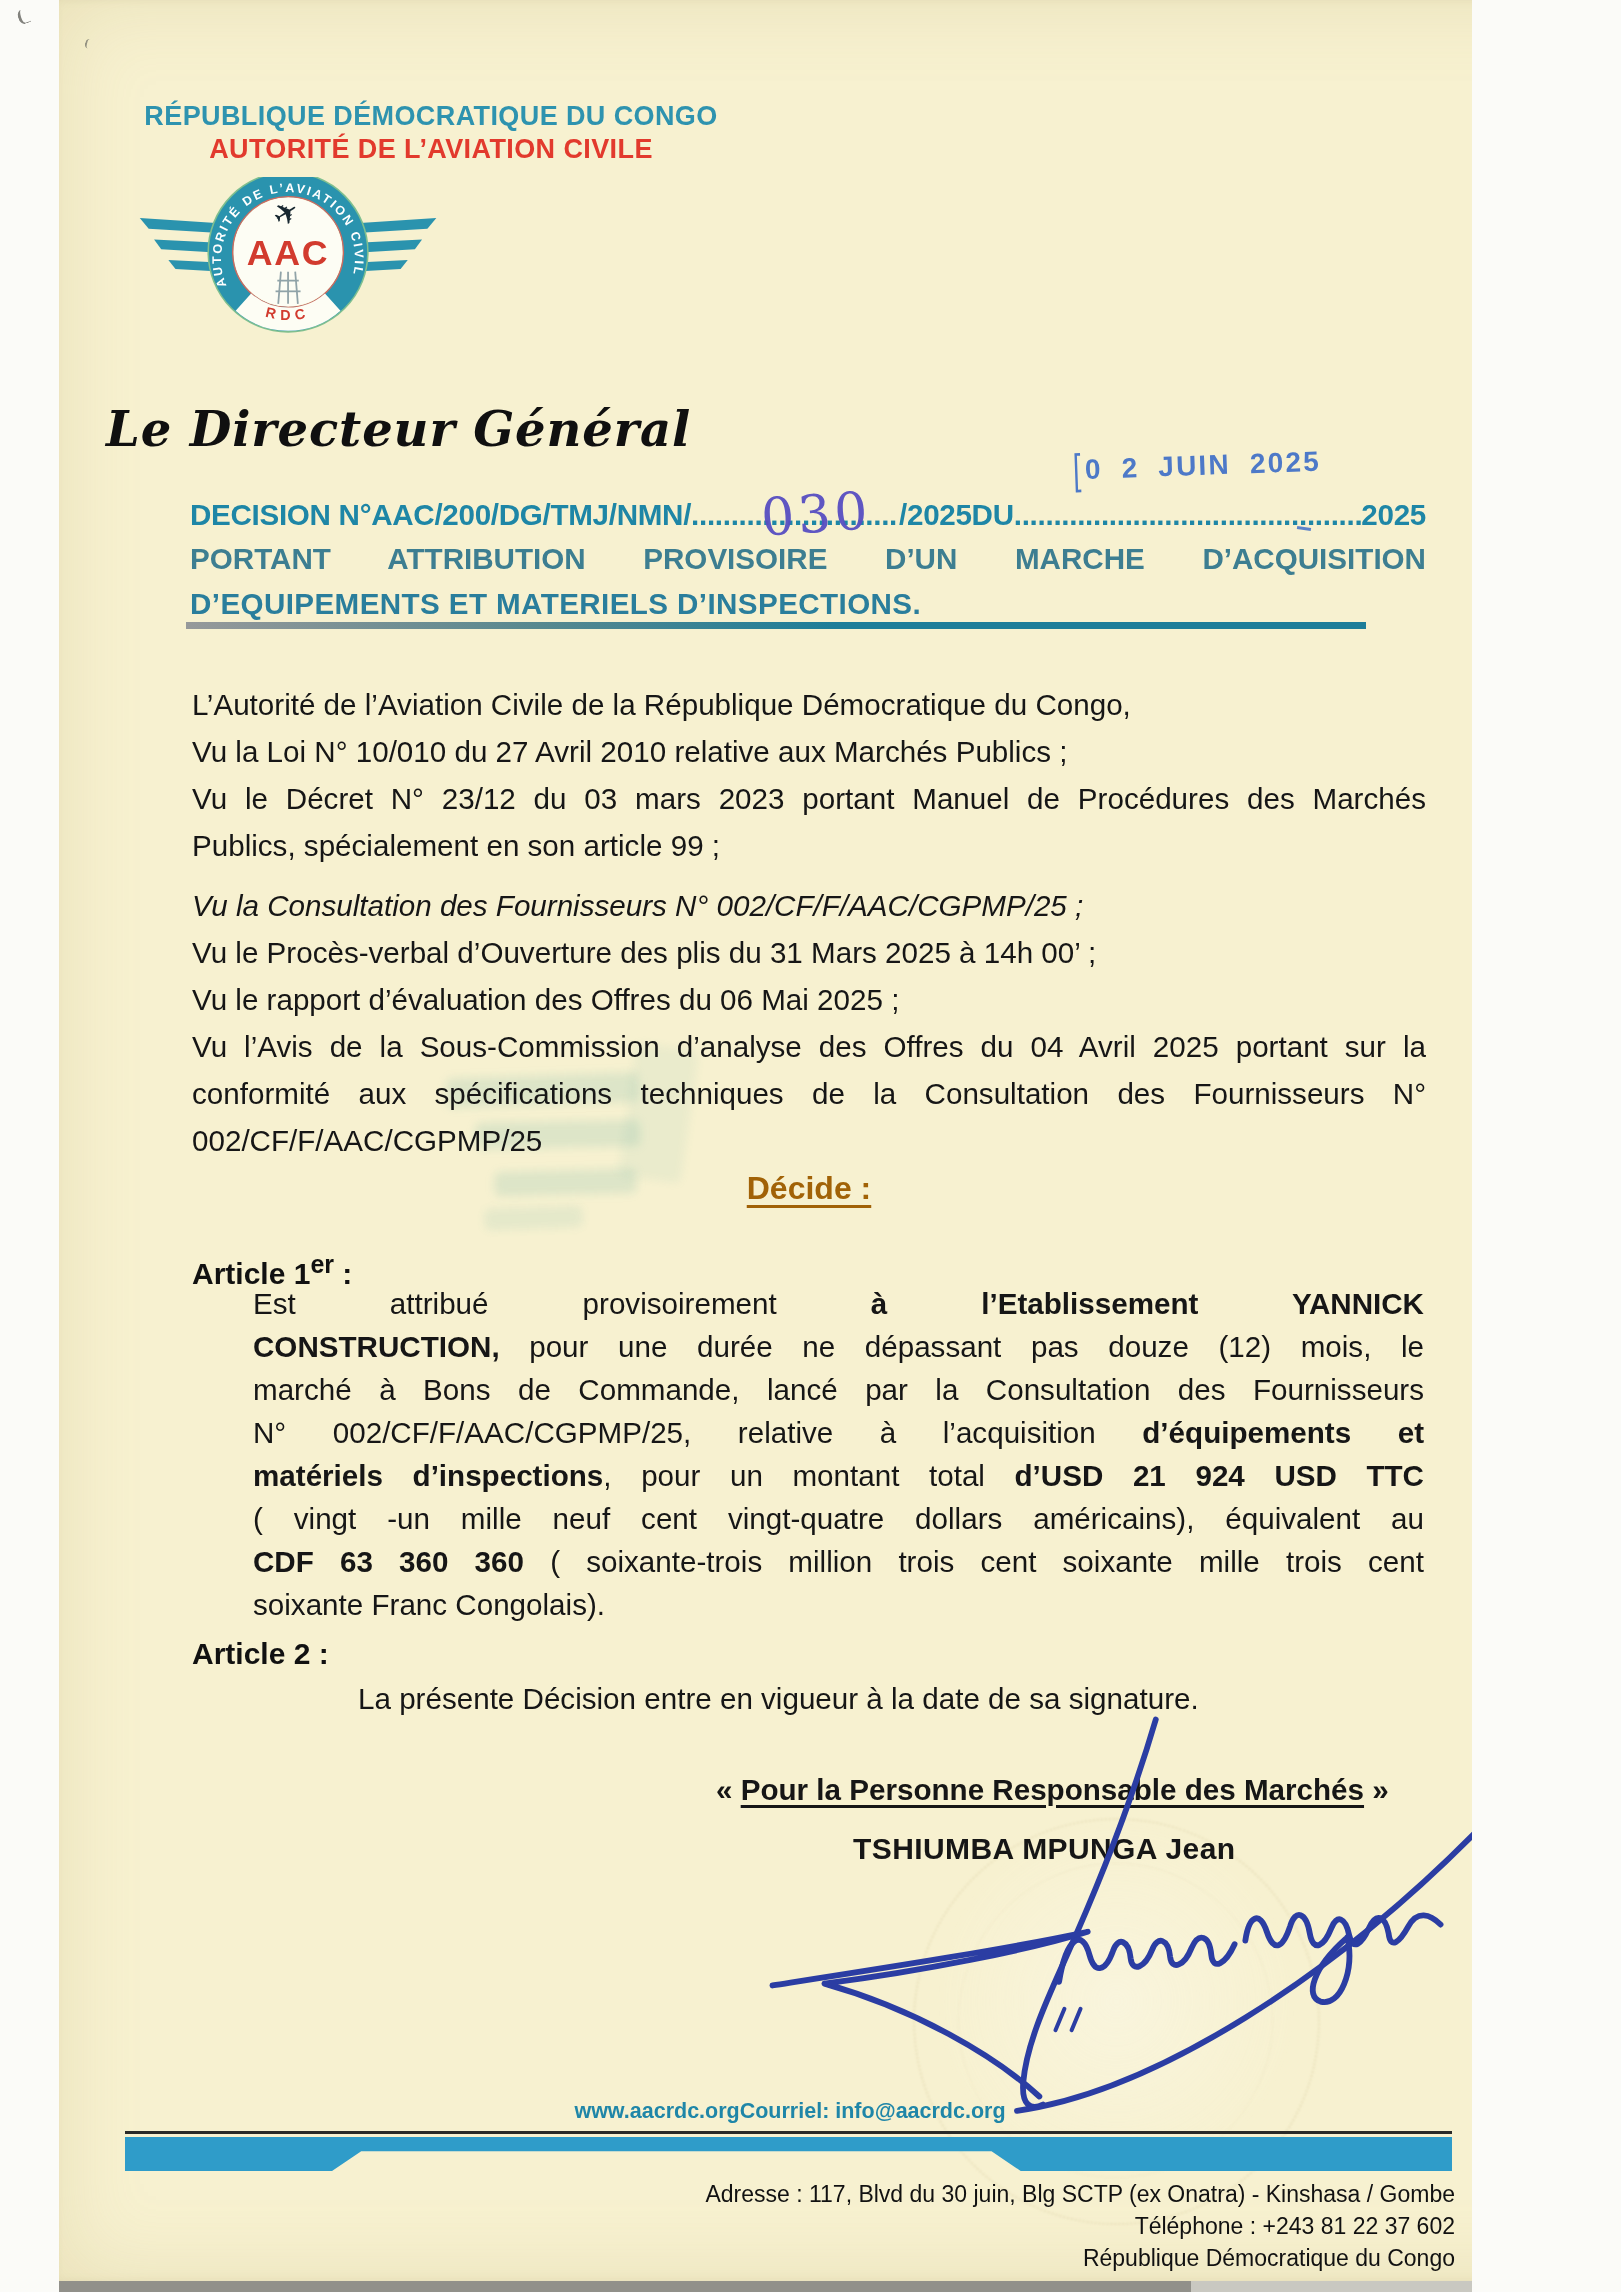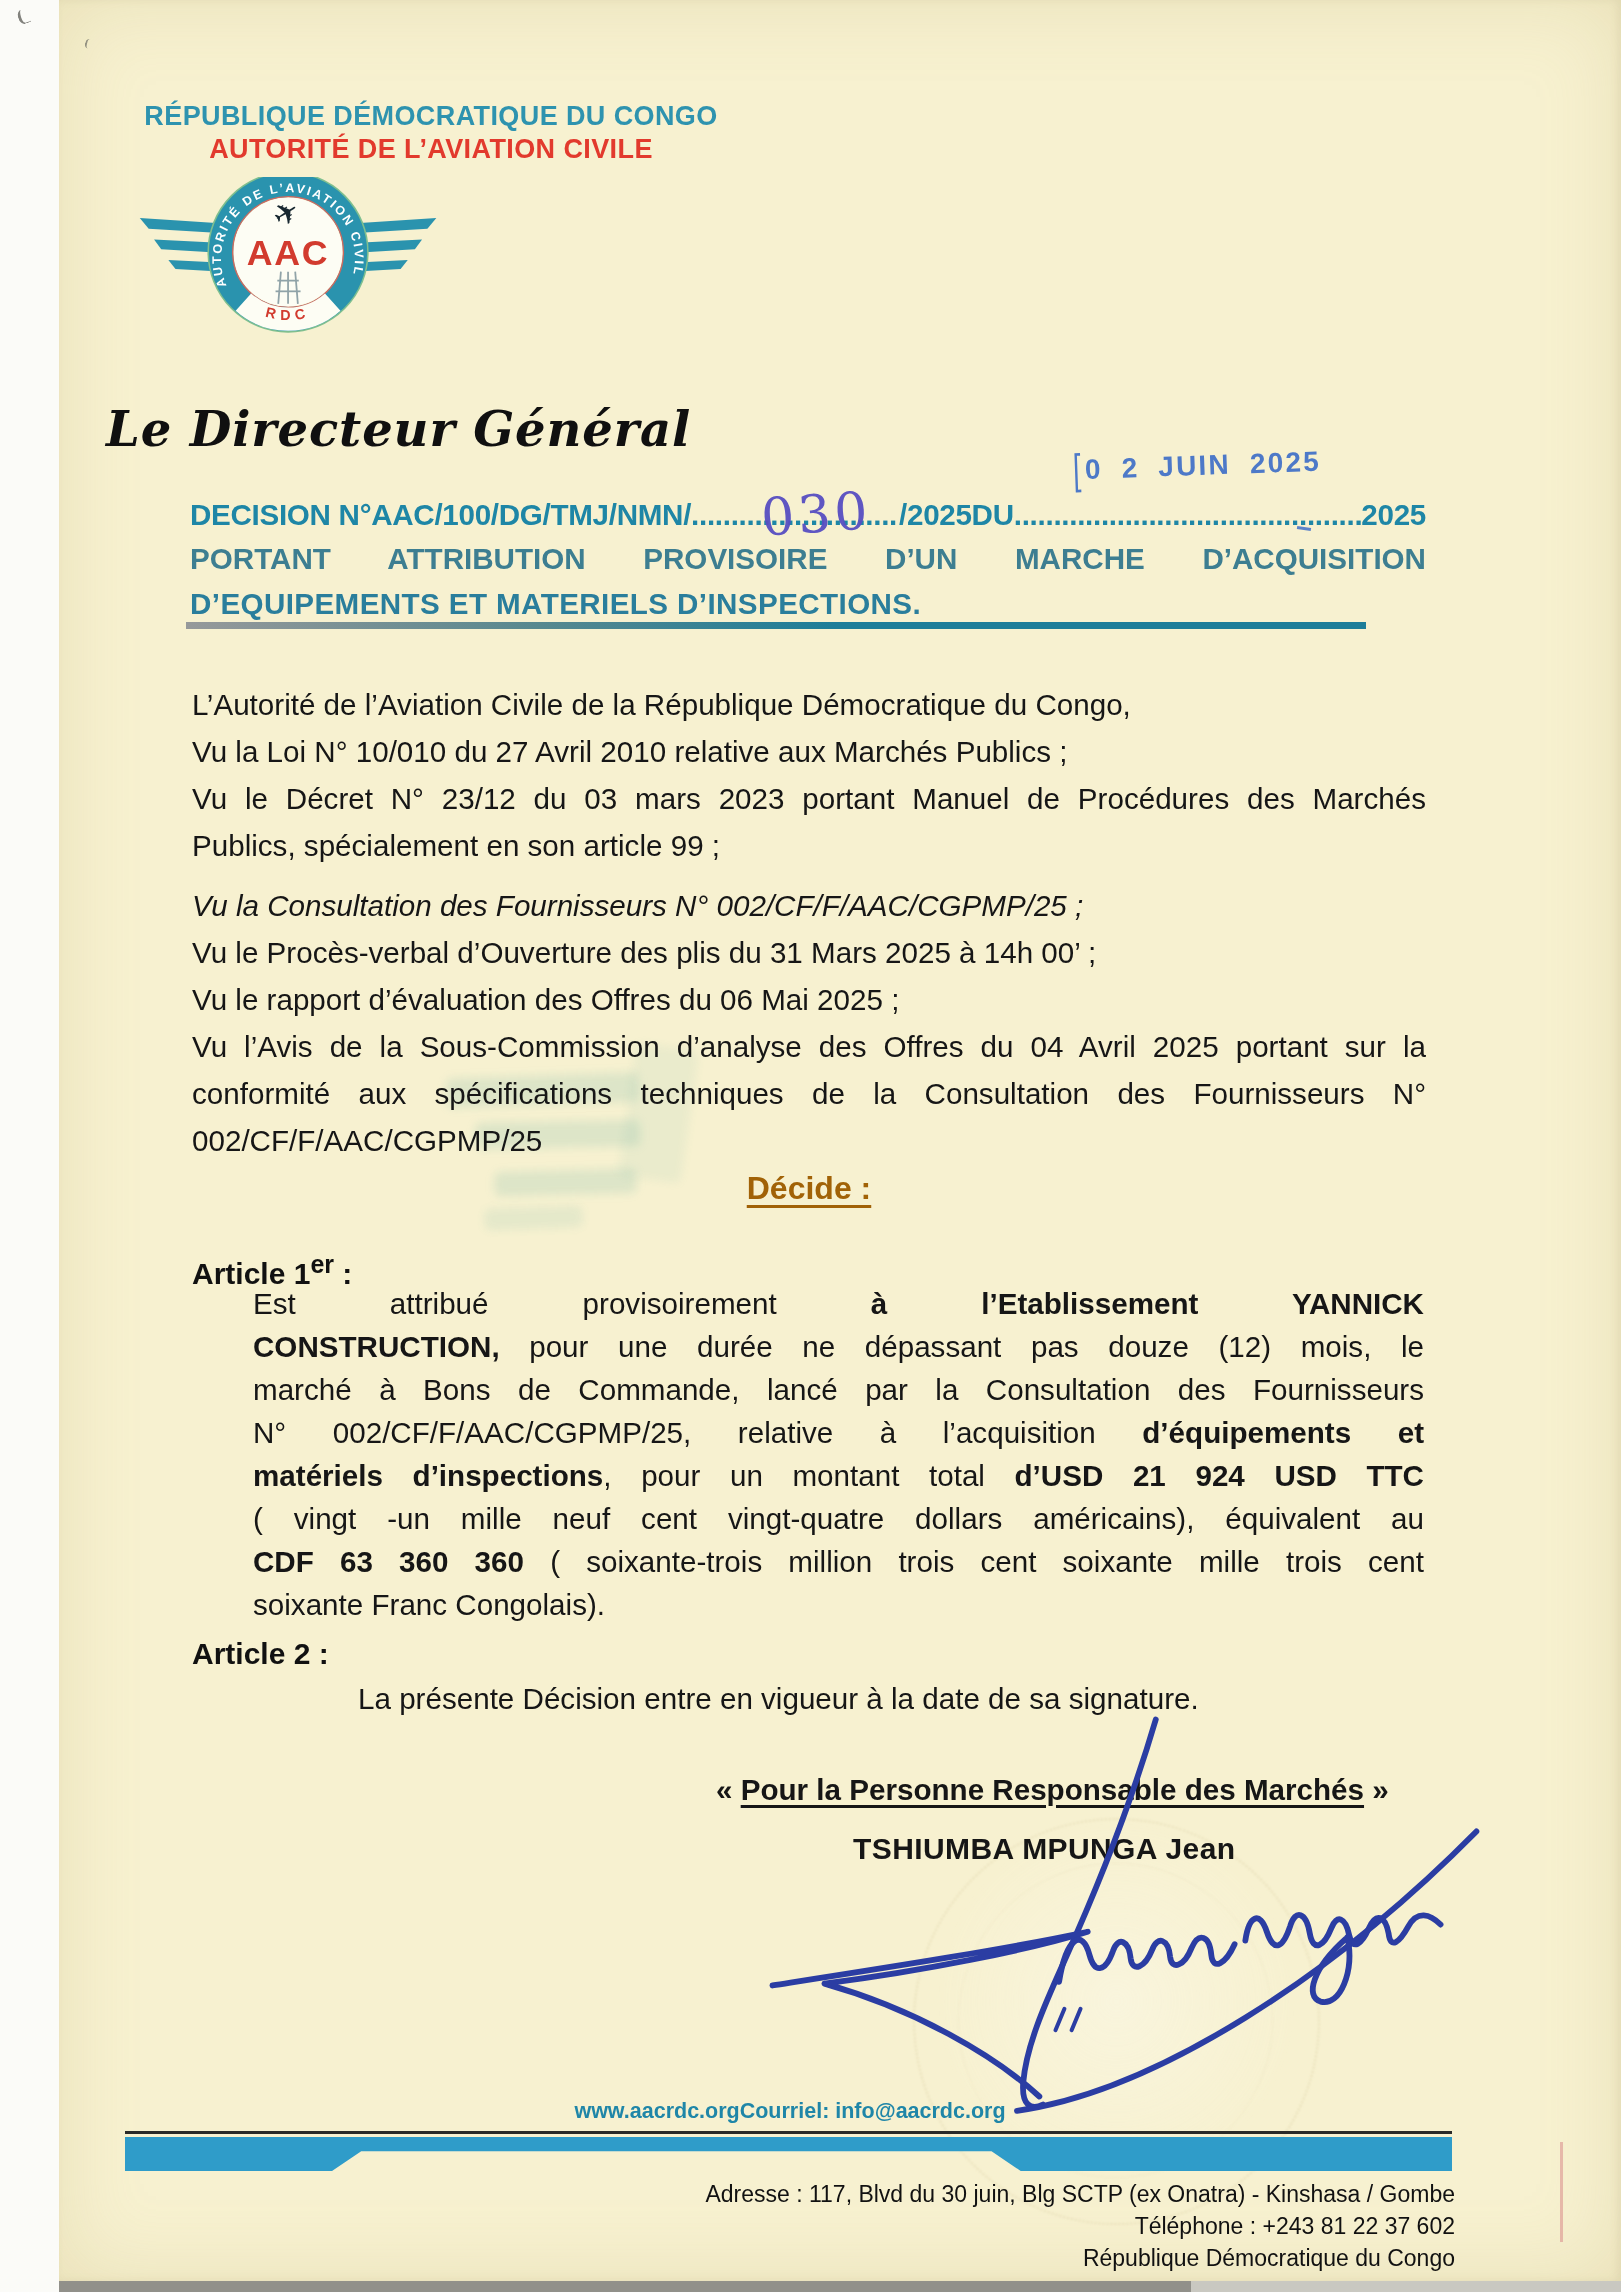--- a/index.html
+++ b/index.html
@@ -1,16 +1,16 @@
 <!DOCTYPE html>
 <html style="font-size:14.3px"><head>
 <meta charset="utf-8">
 <style>
   html,body{margin:0;padding:0;background:#fbfbf8;}
-  .page{position:relative;width:1621px;height:2293px;overflow:hidden;
+  .page{position:relative;width:1472px;height:2293px;overflow:hidden;
         font-family:"Liberation Sans",sans-serif;color:#161616;}
   .paper{position:absolute;left:59px;top:0;width:1562px;height:2281px;
          background:#f7f1d0;
          box-shadow:inset 0 0 81px rgba(183,163,95,.22), inset -3.6px 0 9px rgba(120,110,70,.10);}
   .abs{position:absolute;}
   
   .speck1{left:18px;top:9px;width:8px;height:14.3px;border-left:3.6px solid #5a5a55;border-bottom:1.8px solid #5a5a55;border-radius:50% 0 0 50%;transform:rotate(-18deg);opacity:.75;}
   .speck2{left:85px;top:39px;width:6.3px;height:9.9px;border-left:2.7px solid #6b6b64;border-radius:50%;transform:rotate(14deg);opacity:.7;}
   
   .hdr{left:115px;top:100px;width:632px;text-align:center;font-weight:bold;font-size:27px;letter-spacing:0.4px;line-height:33px;}
@@ -127,21 +127,21 @@
       <line x1="180" y1="106" x2="183" y2="142"></line>
     </g>
   </svg>
 
   <div class="abs script-title">Le Directeur Général</div>
 
   <div class="abs stamp"><span class="bracket">[</span><span>0 2 JUIN 2025</span></div>
   <div class="abs stamp-tick"></div>
 
   <div class="abs decision">
-    <span>DECISION N°AAC/100/DG/TMJ/NMN/</span>
+    <span>DECISION N°AAC/200/DG/TMJ/NMN/</span>
       <span class="dots1">......................................</span>
       <span>/2025DU</span>
       <span class="dots2">............................................................................</span>
       <span>2025</span>
     <span class="handnum">030</span>
   </div>
 
   <div class="abs subject">
     <div class="l1">PORTANT ATTRIBUTION PROVISOIRE D’UN MARCHE D’ACQUISITION</div>
     <div class="l2">D’EQUIPEMENTS ET MATERIELS D’INSPECTIONS.</div>

